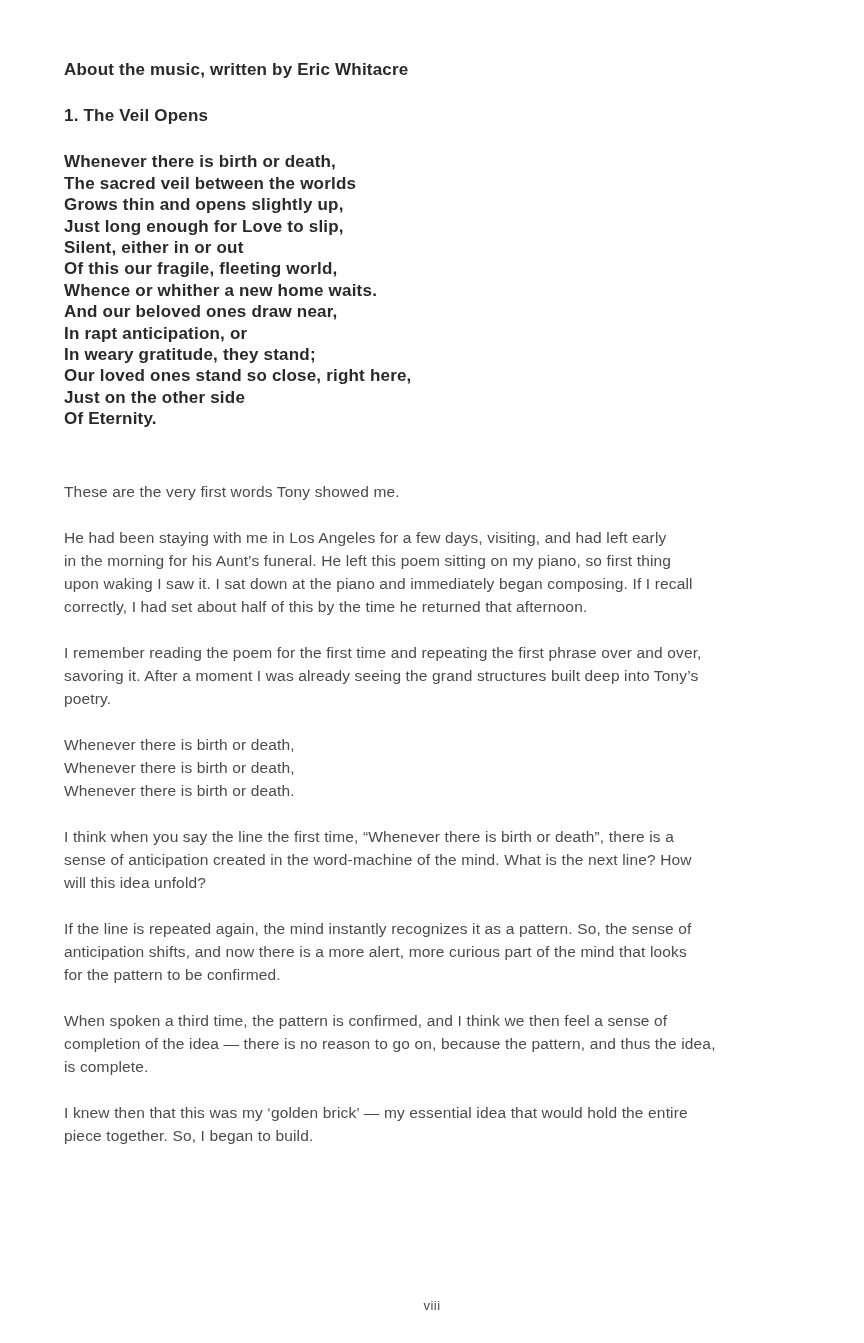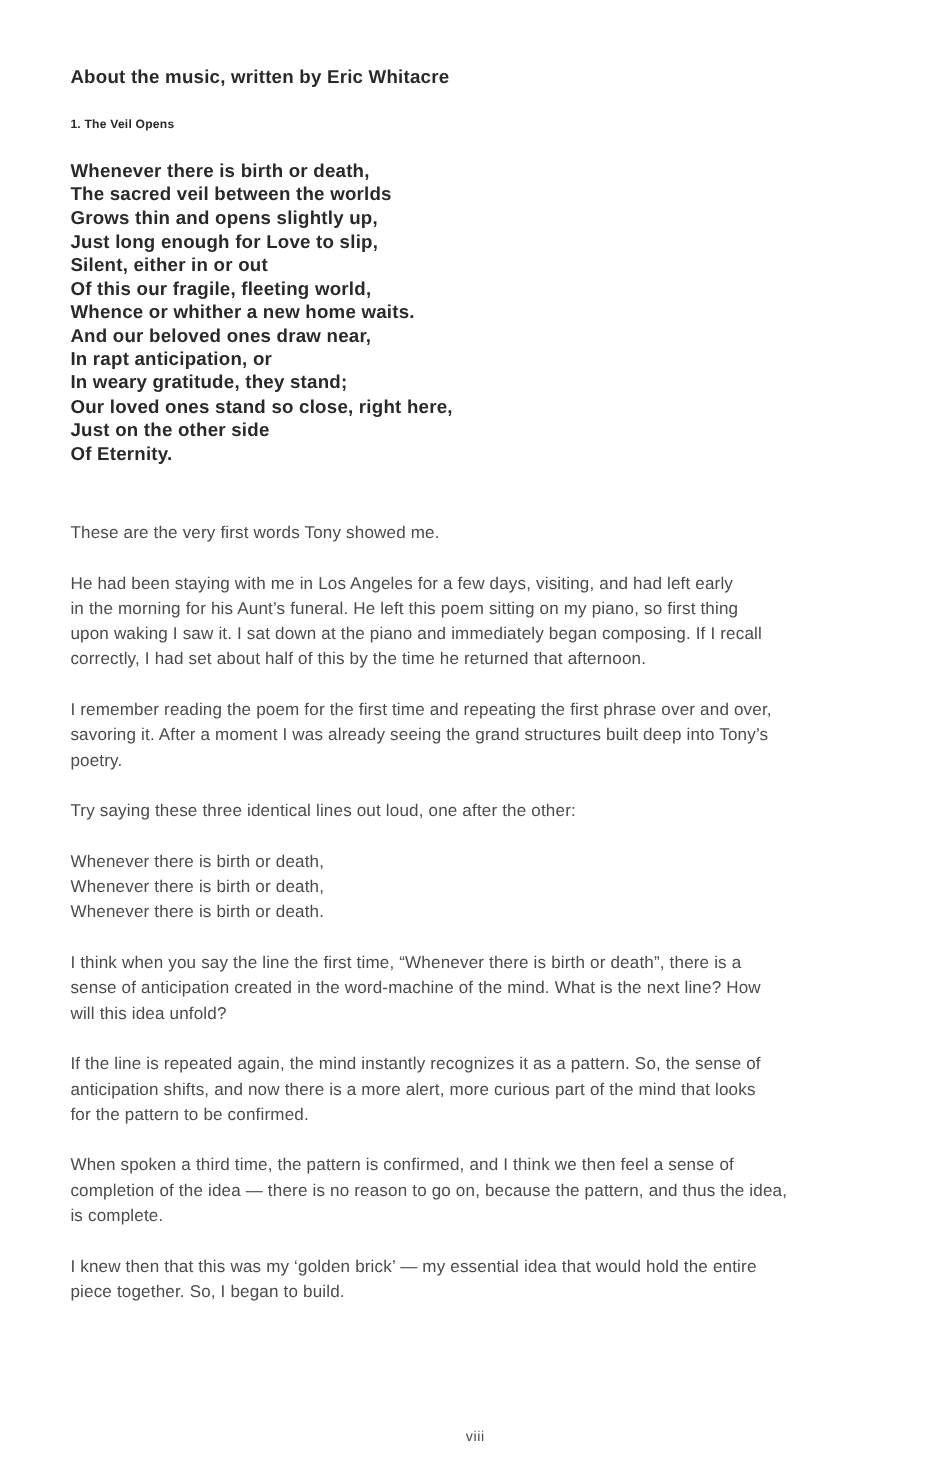--- a/index.html
+++ b/index.html
@@ -19,21 +19,21 @@
   }
   .doc-title {
     font-size: 17px;
     font-weight: 700;
     color: #2b282a;
     letter-spacing: 0.2px;
     margin: 4px 0 27px 0;
     line-height: 1.1;
   }
   .section-heading {
-    font-size: 11px;
+    font-size: 17px;
     font-weight: 700;
     color: #2b282a;
     letter-spacing: 0.2px;
     margin: 0 0 26px 0;
     line-height: 1.1;
   }
   .poem {
     font-size: 17px;
     font-weight: 700;
     color: #2b282a;
@@ -99,21 +99,20 @@
 
   <div class="prose">
     <p>These are the very first words Tony showed me.</p>
     <p>He had been staying with me in Los Angeles for a few days, visiting, and had left early
 in the morning for his Aunt’s funeral. He left this poem sitting on my piano, so first thing
 upon waking I saw it. I sat down at the piano and immediately began composing. If I recall
 correctly, I had set about half of this by the time he returned that afternoon.</p>
     <p>I remember reading the poem for the first time and repeating the first phrase over and over,
 savoring it. After a moment I was already seeing the grand structures built deep into Tony’s
 poetry.</p>
-    <p>Try saying these three identical lines out loud, one after the other:</p>
     <p>Whenever there is birth or death,
 Whenever there is birth or death,
 Whenever there is birth or death.</p>
     <p>I think when you say the line the first time, “Whenever there is birth or death”, there is a
 sense of anticipation created in the word-machine of the mind. What is the next line? How
 will this idea unfold?</p>
     <p>If the line is repeated again, the mind instantly recognizes it as a pattern. So, the sense of
 anticipation shifts, and now there is a more alert, more curious part of the mind that looks
 for the pattern to be confirmed.</p>
     <p>When spoken a third time, the pattern is confirmed, and I think we then feel a sense of

